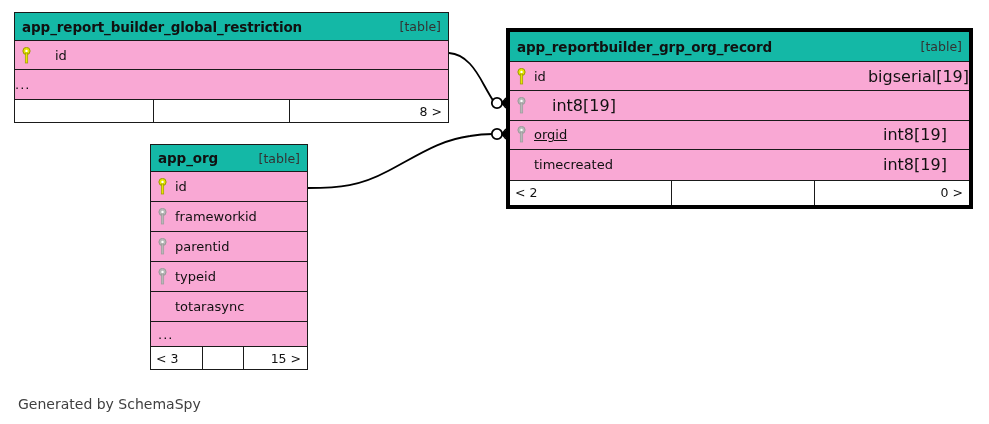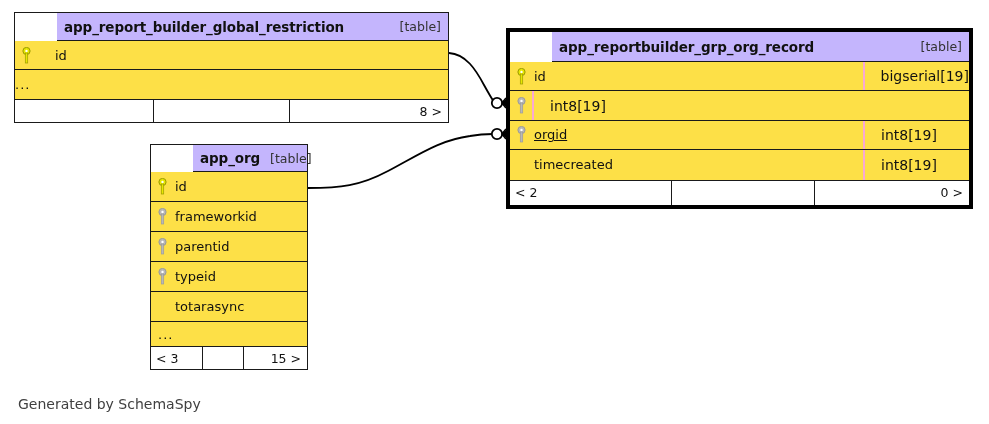--- a/index.html
+++ b/index.html
@@ -39,29 +39,28 @@
     border: 1px solid #1a1a1a;
     z-index: 10;
   }
   .entity.focus {
     border: 4px solid #000000;
     z-index: 11;
   }
 
   .ent-header {
     box-sizing: border-box;
-    background: #c4b5fd;
+    background: #14b8a6;
     border-bottom: 1px solid #1a1a1a;
     display: flex;
     align-items: center;
     justify-content: space-between;
     padding: 0 7px;
     height: 28px;
     white-space: nowrap;
-    margin-left: 42px;
   }
   .ent-title {
     font-weight: bold;
     font-size: 13.5px;
     color: #111111;
     letter-spacing: -0.1px;
   }
   .ent-kind {
     font-size: 12.5px;
     color: #333333;
@@ -70,43 +69,43 @@
 
   .ent-rows {
     display: block;
   }
   .row {
     box-sizing: border-box;
     display: flex;
     align-items: stretch;
     border-bottom: 1px solid #1a1a1a;
     height: 29px;
-    background: #fde047;
+    background: #f9a8d4;
   }
   .row:last-child { border-bottom: none; }
 
   .row-name {
     flex: 1 1 auto;
     display: flex;
     align-items: center;
     padding-left: 7px;
     font-size: 13px;
     color: #111111;
     white-space: nowrap;
     overflow: hidden;
   }
   .row-type {
     flex: 0 0 auto;
     box-sizing: border-box;
     display: flex;
     align-items: center;
     padding-left: 16px;
-    font-size: 14px;
+    font-size: 16px;
     color: #111111;
-    border-left: 2px solid #f9a8d4;
+    border-left: 4px solid #f9a8d4;
     white-space: nowrap;
   }
   .row.ellipsis .row-name {
     font-size: 13px;
     letter-spacing: 1px;
   }
 
   
   .key-slot {
     flex: 0 0 auto;

